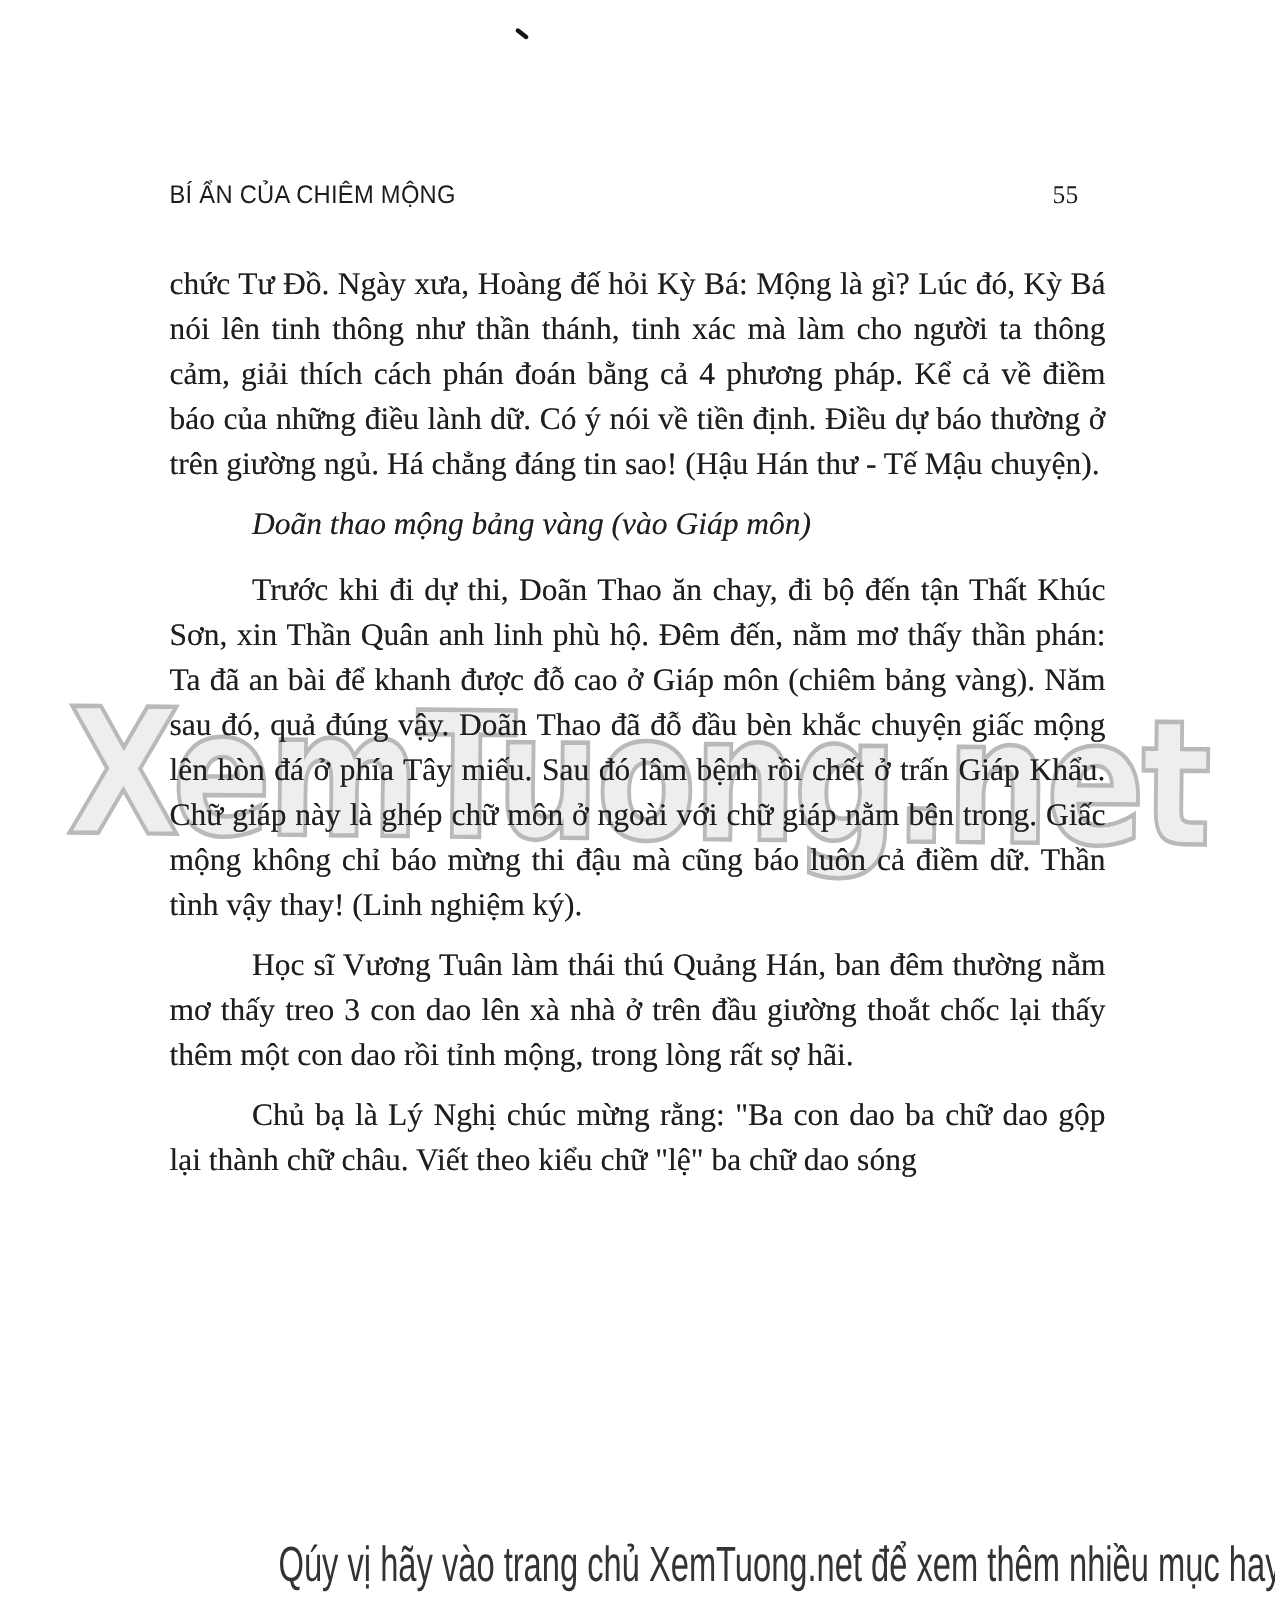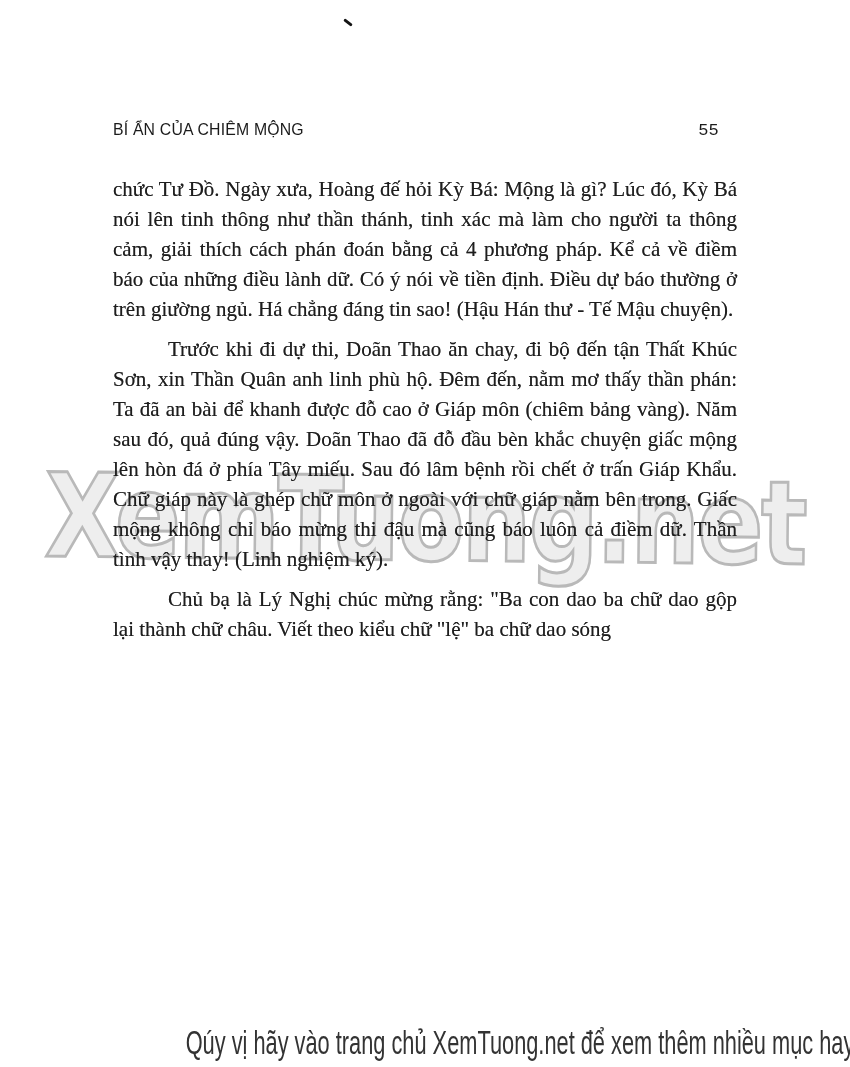--- a/index.html
+++ b/index.html
@@ -40,21 +40,21 @@
   .content{
     position:absolute;left:113px;top:120px;width:624px;z-index:1;
   }
   .page-header{
     display:flex;justify-content:space-between;align-items:baseline;
     font-family:"Liberation Sans",sans-serif;
     font-size:17px;letter-spacing:0.2px;color:#1b1b1b;
     margin-bottom:34px;
   }
   .page-header .title{display:inline-block;transform:scaleX(0.93);transform-origin:left center;}
-  .page-header .page-number{font-family:Liberation Mono, monospace;font-size:17px;margin-right:18px;}
+  .page-header .page-number{font-family:Liberation Serif, serif;font-size:17px;margin-right:18px;}
   .para{
     font-size:21px;line-height:30px;
     text-align:justify;
     margin:0 0 10px 0;
     text-shadow:0 0 0.4px rgba(0,0,0,0.55);
   }
   .para.indent{text-indent:55px;}
   .heading{
     font-size:21px;line-height:30px;
     font-style:italic;
@@ -89,24 +89,26 @@
   <div class="content">
 
     <div class="page-header">
       <span class="title">BÍ ẨN CỦA CHIÊM MỘNG</span>
       <span class="page-number">55</span>
     </div>
 
     <p class="para">chức Tư Đồ. Ngày xưa, Hoàng đế hỏi Kỳ Bá: Mộng là gì? Lúc đó, Kỳ Bá nói lên tinh thông như thần thánh, tinh xác mà làm cho người ta thông cảm, giải thích cách phán đoán bằng cả 4 phương pháp. Kể cả về điềm báo của những điều lành dữ. Có ý nói về tiền định. Điều dự báo thường ở trên giường ngủ. Há chẳng đáng tin sao! (Hậu Hán thư - Tế Mậu chuyện).</p>
 
 
+    <p class="heading">Doãn thao mộng bảng vàng (vào Giáp môn)</p>
 
     <p class="para indent">Trước khi đi dự thi, Doãn Thao ăn chay, đi bộ đến tận Thất Khúc Sơn, xin Thần Quân anh linh phù hộ. Đêm đến, nằm mơ thấy thần phán: Ta đã an bài để khanh được đỗ cao ở Giáp môn (chiêm bảng vàng). Năm sau đó, quả đúng vậy. Doãn Thao đã đỗ đầu bèn khắc chuyện giấc mộng lên hòn đá ở phía Tây miếu. Sau đó lâm bệnh rồi chết ở trấn Giáp Khẩu. Chữ giáp này là ghép chữ môn ở ngoài với chữ giáp nằm bên trong. Giấc mộng không chỉ báo mừng thi đậu mà cũng báo luôn cả điềm dữ. Thần tình vậy thay! (Linh nghiệm ký).</p>
 
 
+    <p class="para indent">Học sĩ Vương Tuân làm thái thú Quảng Hán, ban đêm thường nằm mơ thấy treo 3 con dao lên xà nhà ở trên đầu giường thoắt chốc lại thấy thêm một con dao rồi tỉnh mộng, trong lòng rất sợ hãi.</p>
 
     <p class="para indent">Chủ bạ là Lý Nghị chúc mừng rằng: "Ba con dao ba chữ dao gộp lại thành chữ châu. Viết theo kiểu chữ "lệ" ba chữ dao sóng</p>
 
   </div>
 
   <div class="page-footer">
     <span class="inner"><span>Qúy vị hãy vào trang chủ </span><span>XemTuong.net</span><span> để xem thêm nhiều mục hay khác</span></span>
   </div>
 
 </div>

